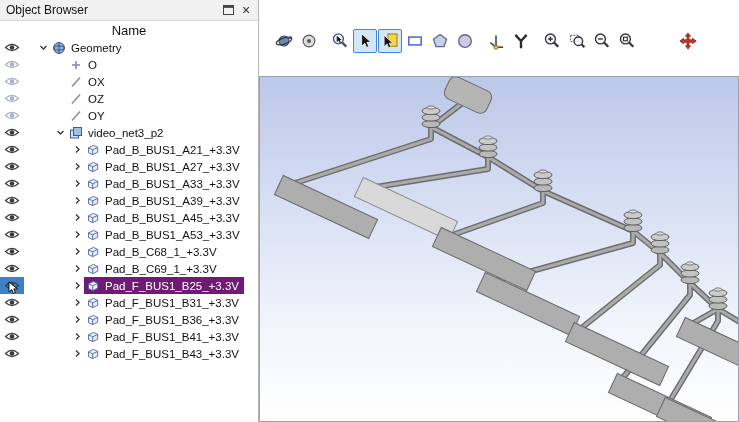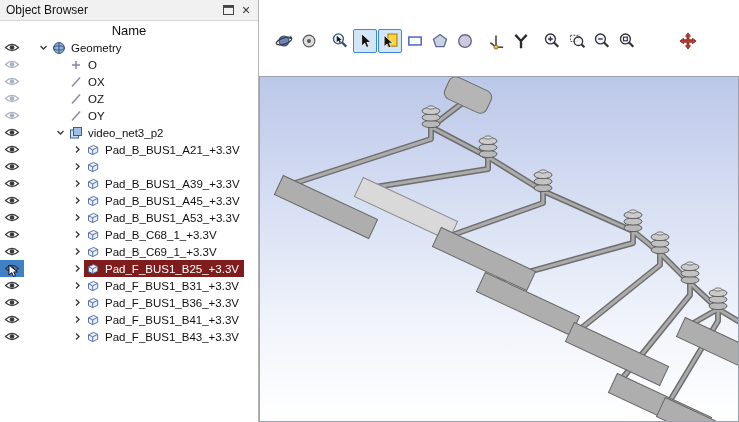--- a/index.html
+++ b/index.html
@@ -19,21 +19,21 @@
   .col-header{height:18px;display:flex;align-items:center;justify-content:center;
     font-size:13px;color:#111;background:#fff}
   .tree{flex:1;font-size:11.5px;color:#111;overflow:hidden}
   .trow{height:17px;display:flex;align-items:center;white-space:nowrap}
   .eye{flex:0 0 24px;width:24px;height:100%;display:flex;align-items:center;
     justify-content:center;position:relative}
   .chev{flex:0 0 14px;width:14px;display:flex;align-items:center;justify-content:center}
   .ticon{flex:0 0 18px;width:18px;display:flex;align-items:center;justify-content:center}
   .hl{display:flex;align-items:center;height:100%;padding-right:5px}
   .tlabel{padding-left:3px}
-  .trow.sel .hl{background:#7f1d1d;color:#fff}
+  .trow.sel .hl{background:#701a75;color:#fff}
   .trow.sel .eye{background:#3f80c8}
 
   
   .right{flex:1;display:flex;flex-direction:column;background:#fff;min-width:0}
   .tb-space{height:26px}
   .vtoolbar{height:30px;display:flex;align-items:center;gap:1px;padding-left:13px}
   .tbtn{width:24px;height:24px;display:flex;align-items:center;justify-content:center;
     border:1px solid transparent;border-radius:2px}
   .tbtn.active{border-color:#3d8ad4;background:#d2e6f7}
   .tbtn.gap-sm{margin-left:6px}
@@ -217,20 +217,44 @@
               <path d="M3 1.5 L6 4.5 L3 7.5" fill="none" stroke="#3c3c3c" stroke-width="1.4"></path>
             </svg>
           </span>
           <span class="hl">
             <span class="ticon">
               <svg width="14" height="14" viewBox="0 0 14 14">
                 <path d="M2.5 4.8 L7.5 2.4 L11.7 4.4 L11.7 9.2 L6.7 11.6 L2.5 9.6 Z" fill="#e9eef7" stroke="#4a66a0" stroke-width="0.9"></path>
                 <path d="M2.5 4.8 L6.7 6.8 L11.7 4.4 M6.7 6.8 V11.6" fill="none" stroke="#4a66a0" stroke-width="0.9"></path>
               </svg>
             </span>
+            <span class="tlabel">Pad_B_BUS1_A27_+3.3V</span>
+          </span>
+        </div>
+        <div class="trow">
+          <span class="eye">
+            <svg width="16" height="11" viewBox="0 0 16 11">
+              <path d="M1.5 5.5 Q8 -0.8 14.5 5.5 Q8 11.8 1.5 5.5 Z" fill="none" stroke="#3a3a3a" stroke-width="1.1"></path>
+              <circle cx="8" cy="5.5" r="2.3" fill="#3a3a3a"></circle>
+            </svg>
+          </span>
+          <span class="ind" style="width:46px"></span>
+          <span class="chev">
+            <svg width="9" height="9" viewBox="0 0 9 9">
+              <path d="M3 1.5 L6 4.5 L3 7.5" fill="none" stroke="#3c3c3c" stroke-width="1.4"></path>
+            </svg>
+          </span>
+          <span class="hl">
+            <span class="ticon">
+              <svg width="14" height="14" viewBox="0 0 14 14">
+                <path d="M2.5 4.8 L7.5 2.4 L11.7 4.4 L11.7 9.2 L6.7 11.6 L2.5 9.6 Z" fill="#e9eef7" stroke="#4a66a0" stroke-width="0.9"></path>
+                <path d="M2.5 4.8 L6.7 6.8 L11.7 4.4 M6.7 6.8 V11.6" fill="none" stroke="#4a66a0" stroke-width="0.9"></path>
+              </svg>
+            </span>
+            <span class="tlabel">Pad_B_BUS1_A33_+3.3V</span>
           </span>
         </div>
         <div class="trow">
           <span class="eye">
             <svg width="16" height="11" viewBox="0 0 16 11">
               <path d="M1.5 5.5 Q8 -0.8 14.5 5.5 Q8 11.8 1.5 5.5 Z" fill="none" stroke="#3a3a3a" stroke-width="1.1"></path>
               <circle cx="8" cy="5.5" r="2.3" fill="#3a3a3a"></circle>
             </svg>
           </span>
           <span class="ind" style="width:46px"></span>

